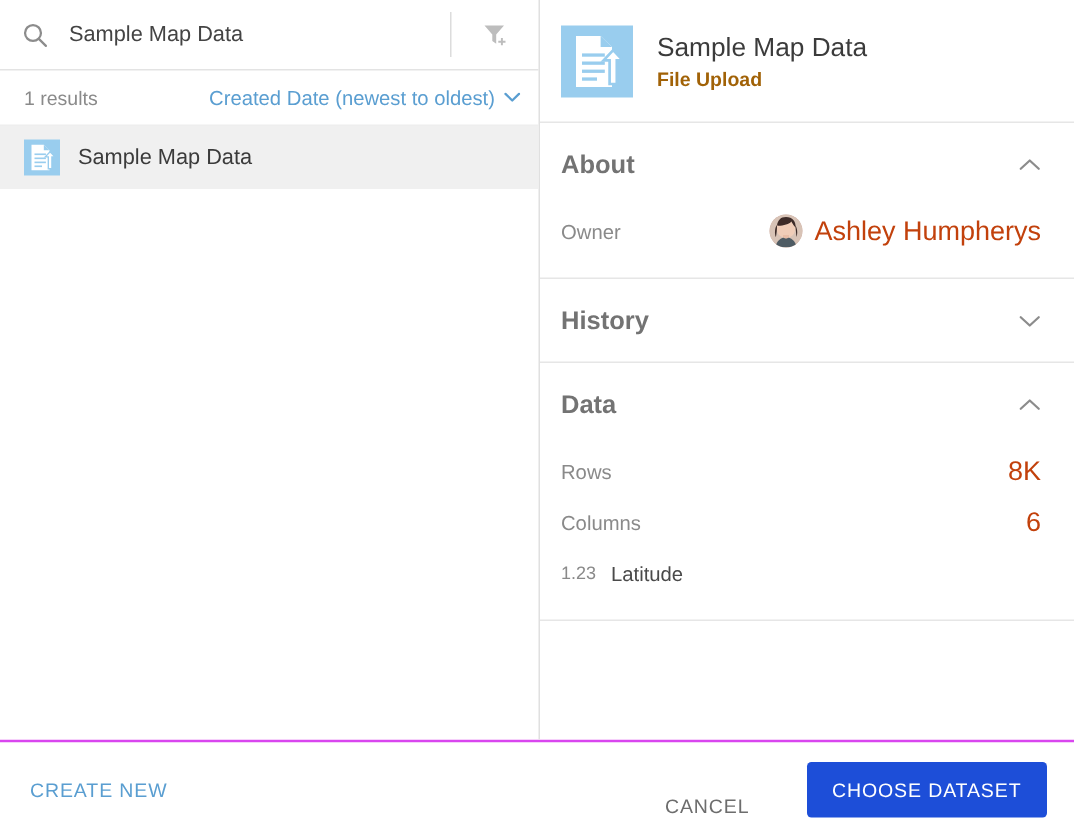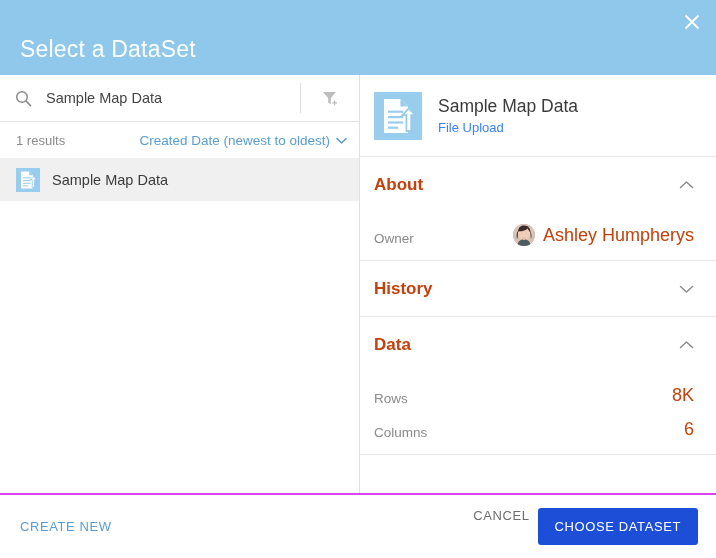--- a/index.html
+++ b/index.html
@@ -195,58 +195,59 @@
     flex-direction: column;
     justify-content: center;
   }
   .detail-title {
     font-size: 17.5px;
     color: #3b3b3b;
     line-height: 22px;
   }
   .detail-subtitle {
     font-size: 13px;
-    color: #3b82f6;
+    color: #a16207;
     line-height: 18px;
     margin-top: 2px;
+    font-weight: bold;
   }
 
   .detail-scroll {
     flex: 1 1 auto;
     overflow: hidden;
     min-height: 0;
   }
 
   .section {
     border-bottom: 1px solid #e6e6e6;
     padding: 0 22px 0 14px;
   }
   .section-header {
     height: 55px;
     display: flex;
     align-items: center;
     cursor: pointer;
   }
   .section-title {
     font-size: 17px;
-    color: #c2410c;
+    color: #737373;
     font-weight: 700;
   }
   .section-chevron {
     margin-left: auto;
     color: #8c8c8c;
     display: flex;
     align-items: center;
   }
   .section-body {
     padding-bottom: 14px;
   }
   .kv-row {
     display: flex;
-    align-items: flex-end;
+    align-items: center;
     height: 34px;
   }
   .kv-key {
     font-size: 13.5px;
     color: #8a8a8a;
   }
   .kv-val {
     margin-left: auto;
     font-size: 18px;
     color: #c2410c;
@@ -297,22 +298,22 @@
     color: #5a9ed1;
     cursor: pointer;
     background: none;
     border: none;
     font-family: "Liberation Sans", sans-serif;
     padding: 0;
   }
   .footer-right {
     margin-left: auto;
     display: flex;
-    align-items: flex-start;
-    gap: 8px;
+    align-items: flex-end;
+    gap: 38px;
   }
   .btn-cancel {
     font-size: 13px;
     letter-spacing: 0.6px;
     color: #6d6d6d;
     cursor: pointer;
     background: none;
     border: none;
     font-family: "Liberation Sans", sans-serif;
     padding: 0;
@@ -327,28 +328,20 @@
     padding: 11px 17px;
     cursor: pointer;
     font-family: Liberation Sans, sans-serif;
   }
 </style>
 </head>
 <body>
 
 <div class="modal">
 
-  <div class="modal-header">
-    <div class="modal-title">Select a DataSet</div>
-    <div class="close-btn">
-      <svg width="18" height="18" viewBox="0 0 18 18">
-        <path d="M2.5 2.5 L15.5 15.5 M15.5 2.5 L2.5 15.5" stroke="#ffffff" stroke-width="1.9" fill="none" stroke-linecap="butt"></path>
-      </svg>
-    </div>
-  </div>
 
   <div class="modal-body">
 
     <div class="left-pane">
 
       <div class="search-row">
         <div class="search-icon-wrap">
           <svg width="17" height="17" viewBox="0 0 17 17">
             <circle cx="7" cy="7" r="5.3" fill="none" stroke="#8c8c8c" stroke-width="1.5"></circle>
             <path d="M10.9 10.9 L15.6 15.6" stroke="#8c8c8c" stroke-width="1.5" stroke-linecap="round"></path>
@@ -469,20 +462,24 @@
           </div>
           <div class="section-body">
             <div class="kv-row">
               <span class="kv-key">Rows</span>
               <span class="kv-val">8K</span>
             </div>
             <div class="kv-row">
               <span class="kv-key">Columns</span>
               <span class="kv-val">6</span>
             </div>
+            <div class="col-row">
+              <span class="col-type">1.23</span>
+              <span class="col-name">Latitude</span>
+            </div>
           </div>
         </div>
 
       </div>
 
     </div>
 
   </div>
 
   <div class="modal-footer">

